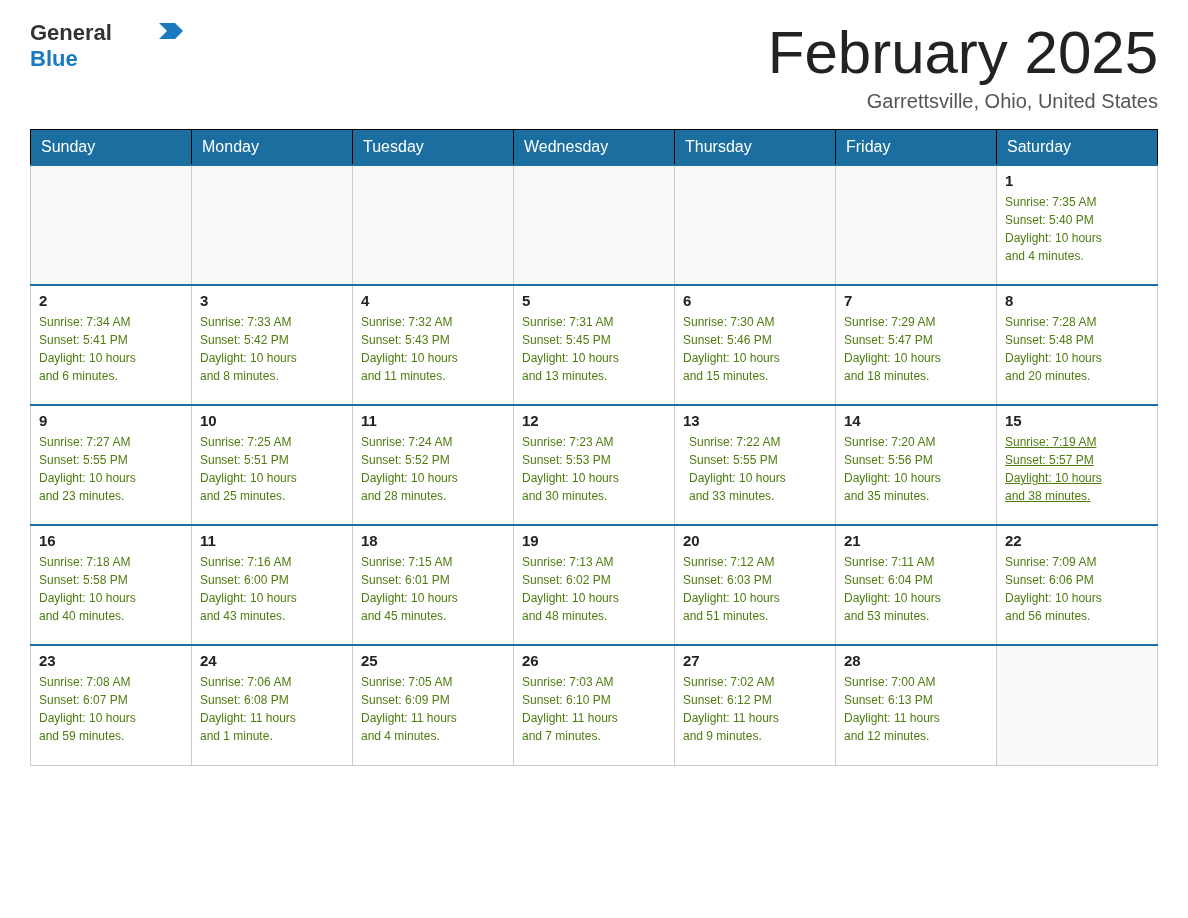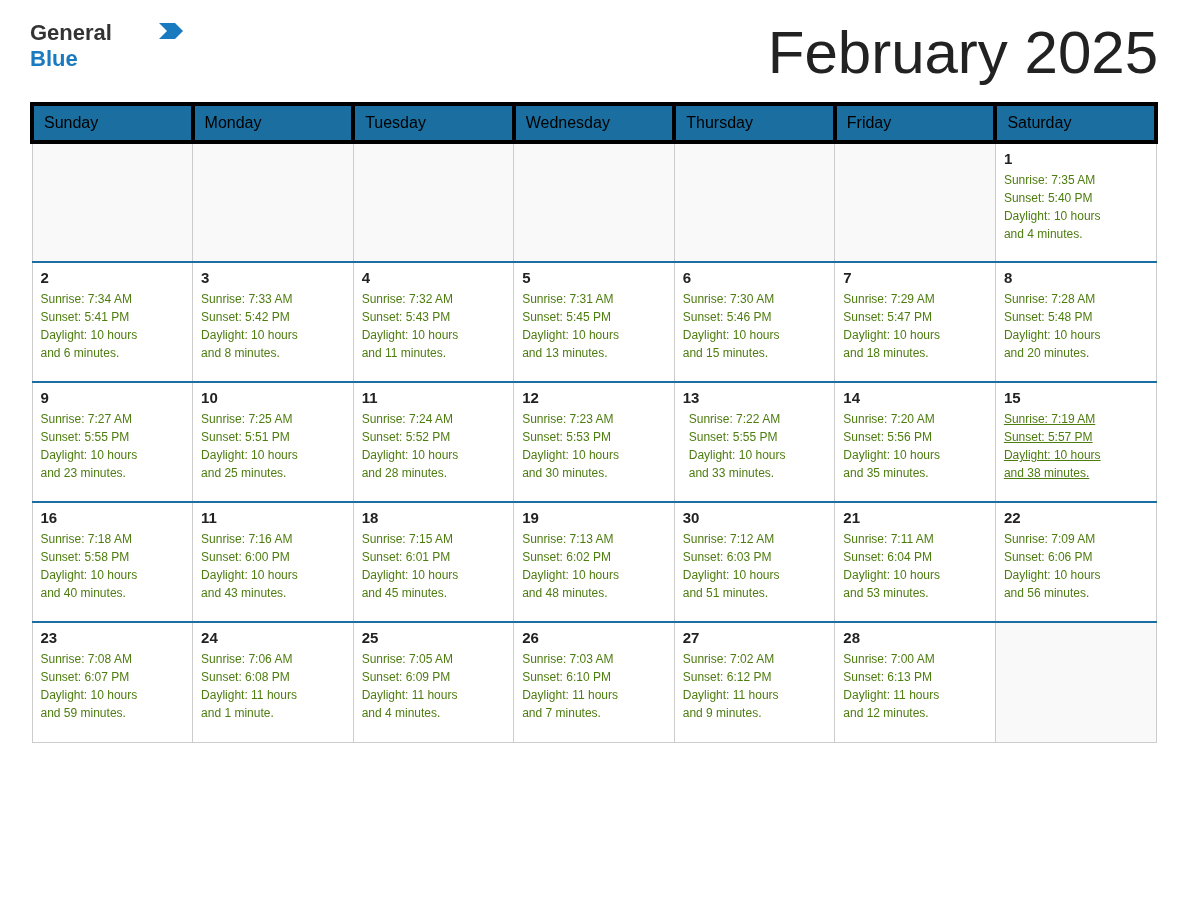--- a/index.html
+++ b/index.html
@@ -49,26 +49,26 @@
       color: #555;
       margin-top: 4px;
     }
     .calendar {
       width: 100%;
       border-collapse: collapse;
       border: 1px solid #ccc;
     }
     .calendar th {
       background-color: #1a6fa0;
-      color: #000000;
+      color: #ffffff;
       font-size: 16px;
       font-weight: normal;
       padding: 8px 10px;
       text-align: left;
-      border: 4px solid #000000;
+      border: 1px solid #000000;
     }
     .calendar td {
       vertical-align: top;
       border: 1px solid #ccc;
       padding: 6px 8px;
       width: 14.28%;
       min-height: 110px;
       height: 120px;
     }
     .day-number {
@@ -102,20 +102,21 @@
           <polygon points="0,2 16,2 24,10 16,18 0,18 8,10" fill="#1a7abf"></polygon>
         </svg>
       </span>
     </div>
     <div>
       <span class="logo-text-blue">Blue</span>
     </div>
   </div>
   <div class="title-section">
     <div class="month-title">February 2025</div>
+    <div class="location">Garrettsville, Ohio, United States</div>
   </div>
 </div>
 
 <table class="calendar">
   <thead>
     <tr>
       <th>Sunday</th>
       <th>Monday</th>
       <th>Tuesday</th>
       <th>Wednesday</th>
@@ -265,21 +266,21 @@
 and 45 minutes.</div>
         </td>
         <td>
           <span class="day-number">19</span>
           <div class="day-info" style="white-space: pre-line;">Sunrise: 7:13 AM
 Sunset: 6:02 PM
 Daylight: 10 hours
 and 48 minutes.</div>
         </td>
         <td>
-          <span class="day-number">30</span>
+          <span class="day-number">20</span>
           <div class="day-info" style="white-space: pre-line;">Sunrise: 7:12 AM
 Sunset: 6:03 PM
 Daylight: 10 hours
 and 51 minutes.</div>
         </td>
         <td>
           <span class="day-number">21</span>
           <div class="day-info" style="white-space: pre-line;">Sunrise: 7:11 AM
 Sunset: 6:04 PM
 Daylight: 10 hours

